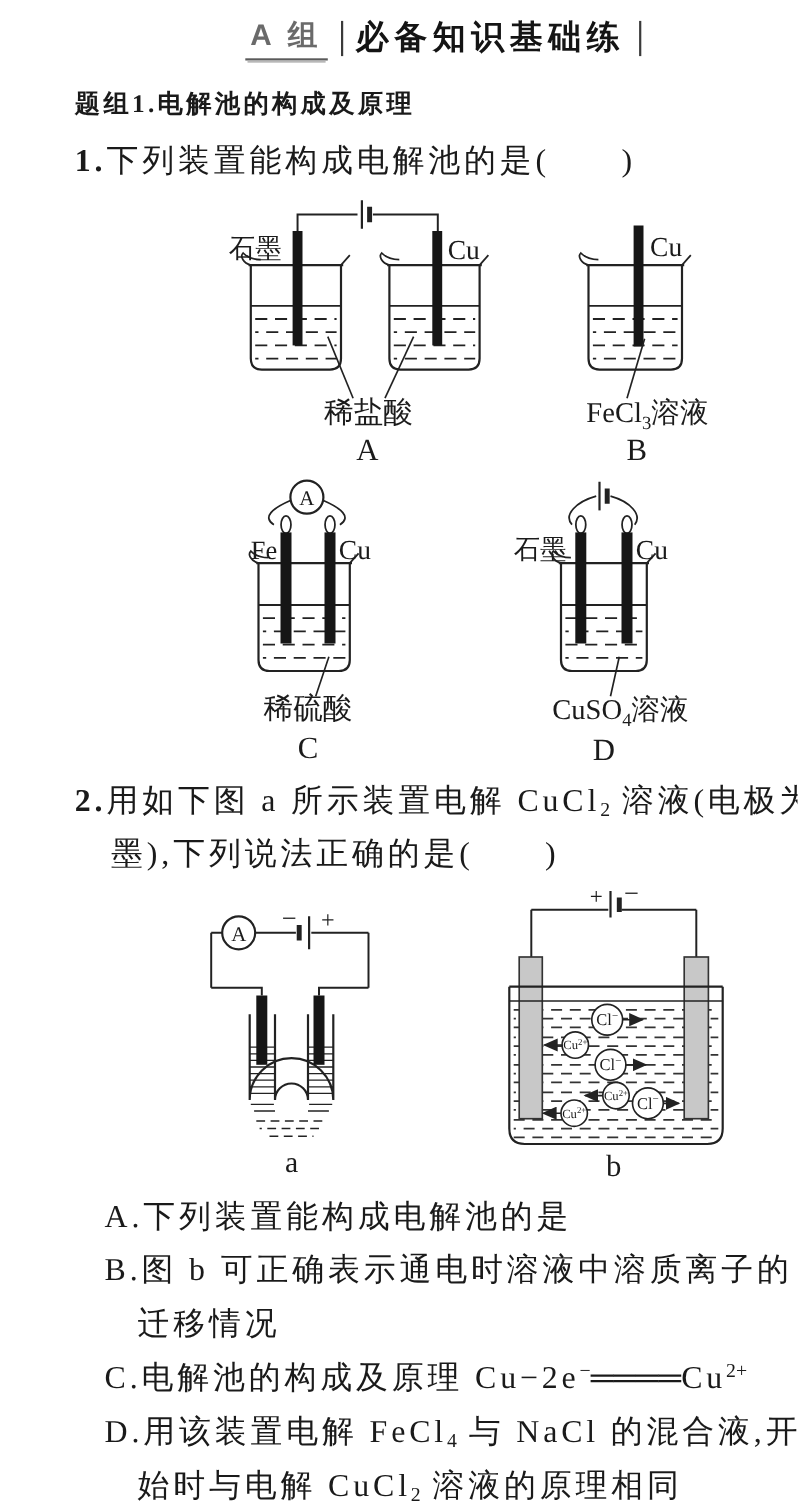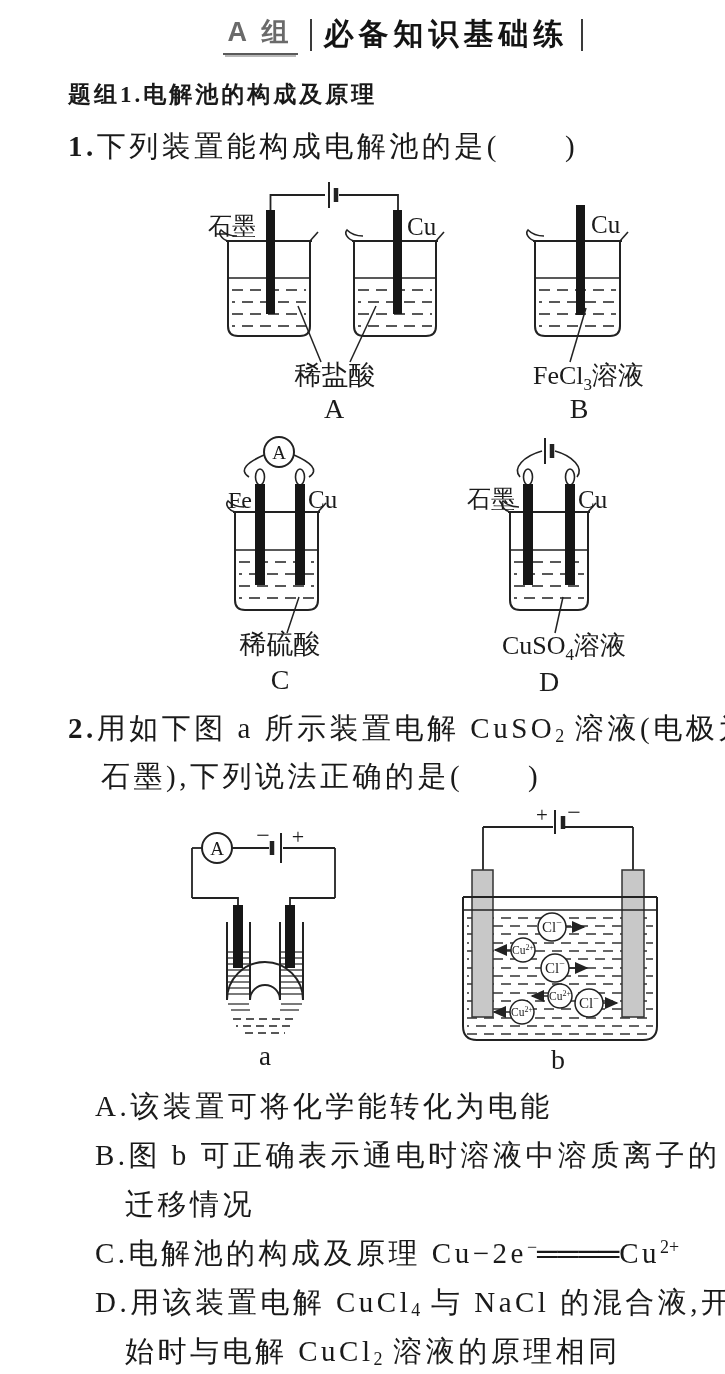--- a/index.html
+++ b/index.html
@@ -174,21 +174,21 @@
     <line x1="97" y1="203" x2="105" y2="167" stroke="#222" stroke-width="1.5"></line>
     <text x="9" y="77" font-size="24">石墨</text>
     <text x="120" y="78" font-size="25">Cu</text>
     <text x="44" y="224" font-size="26">
       <tspan>CuSO</tspan><tspan dy="6" font-size="17">4</tspan><tspan dy="-6">溶液</tspan>
     </text>
     <text x="91" y="261" text-anchor="middle" font-size="28">D</text>
   </svg>
 
   <div class="abs cjk hang" style="left:28px;top:704px;width:678px;">
-    <span class="num">2.</span><span>用如下图 a 所示装置电解 CuSO</span><sub>2</sub><span> 溶液(电极为石墨),下列说法正确的是(　　)</span>
+    <span class="num">2.</span><span>用如下图 a 所示装置电解 CuCl</span><sub>2</sub><span> 溶液(电极为石墨),下列说法正确的是(　　)</span>
   </div>
 
   <svg width="212" height="262" viewBox="0 0 212 262" style="left:113px;top:813px;">
     <circle cx="64" cy="35" r="15" fill="none" stroke="#222" stroke-width="2"></circle>
     <text x="64" y="42" text-anchor="middle" font-size="19">A</text>
     <text x="110" y="30" text-anchor="middle" font-size="24">−</text>
     <text x="145" y="31" text-anchor="middle" font-size="22">+</text>
     <g stroke="#222">
       <line x1="119" y1="28" x2="119" y2="42" stroke-width="4.5"></line>
       <line x1="128" y1="20" x2="128" y2="50" stroke-width="2"></line>
@@ -308,26 +308,26 @@
     <g>
       <circle cx="69" cy="209" r="12" fill="#fff" stroke="#222" stroke-width="1.5"></circle>
       <text x="69" y="213" text-anchor="middle" font-size="11.5"><tspan>Cu</tspan><tspan dy="-4" font-size="8">2+</tspan></text>
       <line x1="57" y1="209" x2="41" y2="209" stroke="#222" stroke-width="1.5" marker-end="url(#ahead)"></line>
     </g>
     <text x="105" y="266" text-anchor="middle" font-size="28">b</text>
   </svg>
 
   <div class="abs cjk" style="left:55px;top:1082px;width:650px;">
     <div class="opt">
-      <span>A.</span><span>该装置可将化学能转化为电能</span>
+      <span>A.</span><span>下列装置能构成电解池的是</span>
     </div>
     <div class="opt">
       <span>B.</span><span>图 b 可正确表示通电时溶液中溶质离子的迁移情况</span>
     </div>
     <div class="opt">
       <span>C.</span><span>电解池的构成及原理 Cu−2e</span><sup>−</sup><span class="eq">════</span><span>Cu</span><sup>2+</sup>
     </div>
     <div class="opt">
-      <span>D.</span><span>用该装置电解 CuCl</span><sub>4</sub><span> 与 NaCl 的混合液,开始时与电解 CuCl</span><sub>2</sub><span> 溶液的原理相同</span>
+      <span>D.</span><span>用该装置电解 FeCl</span><sub>4</sub><span> 与 NaCl 的混合液,开始时与电解 CuCl</span><sub>2</sub><span> 溶液的原理相同</span>
     </div>
   </div>
 
 </div>
 
 </body></html>

